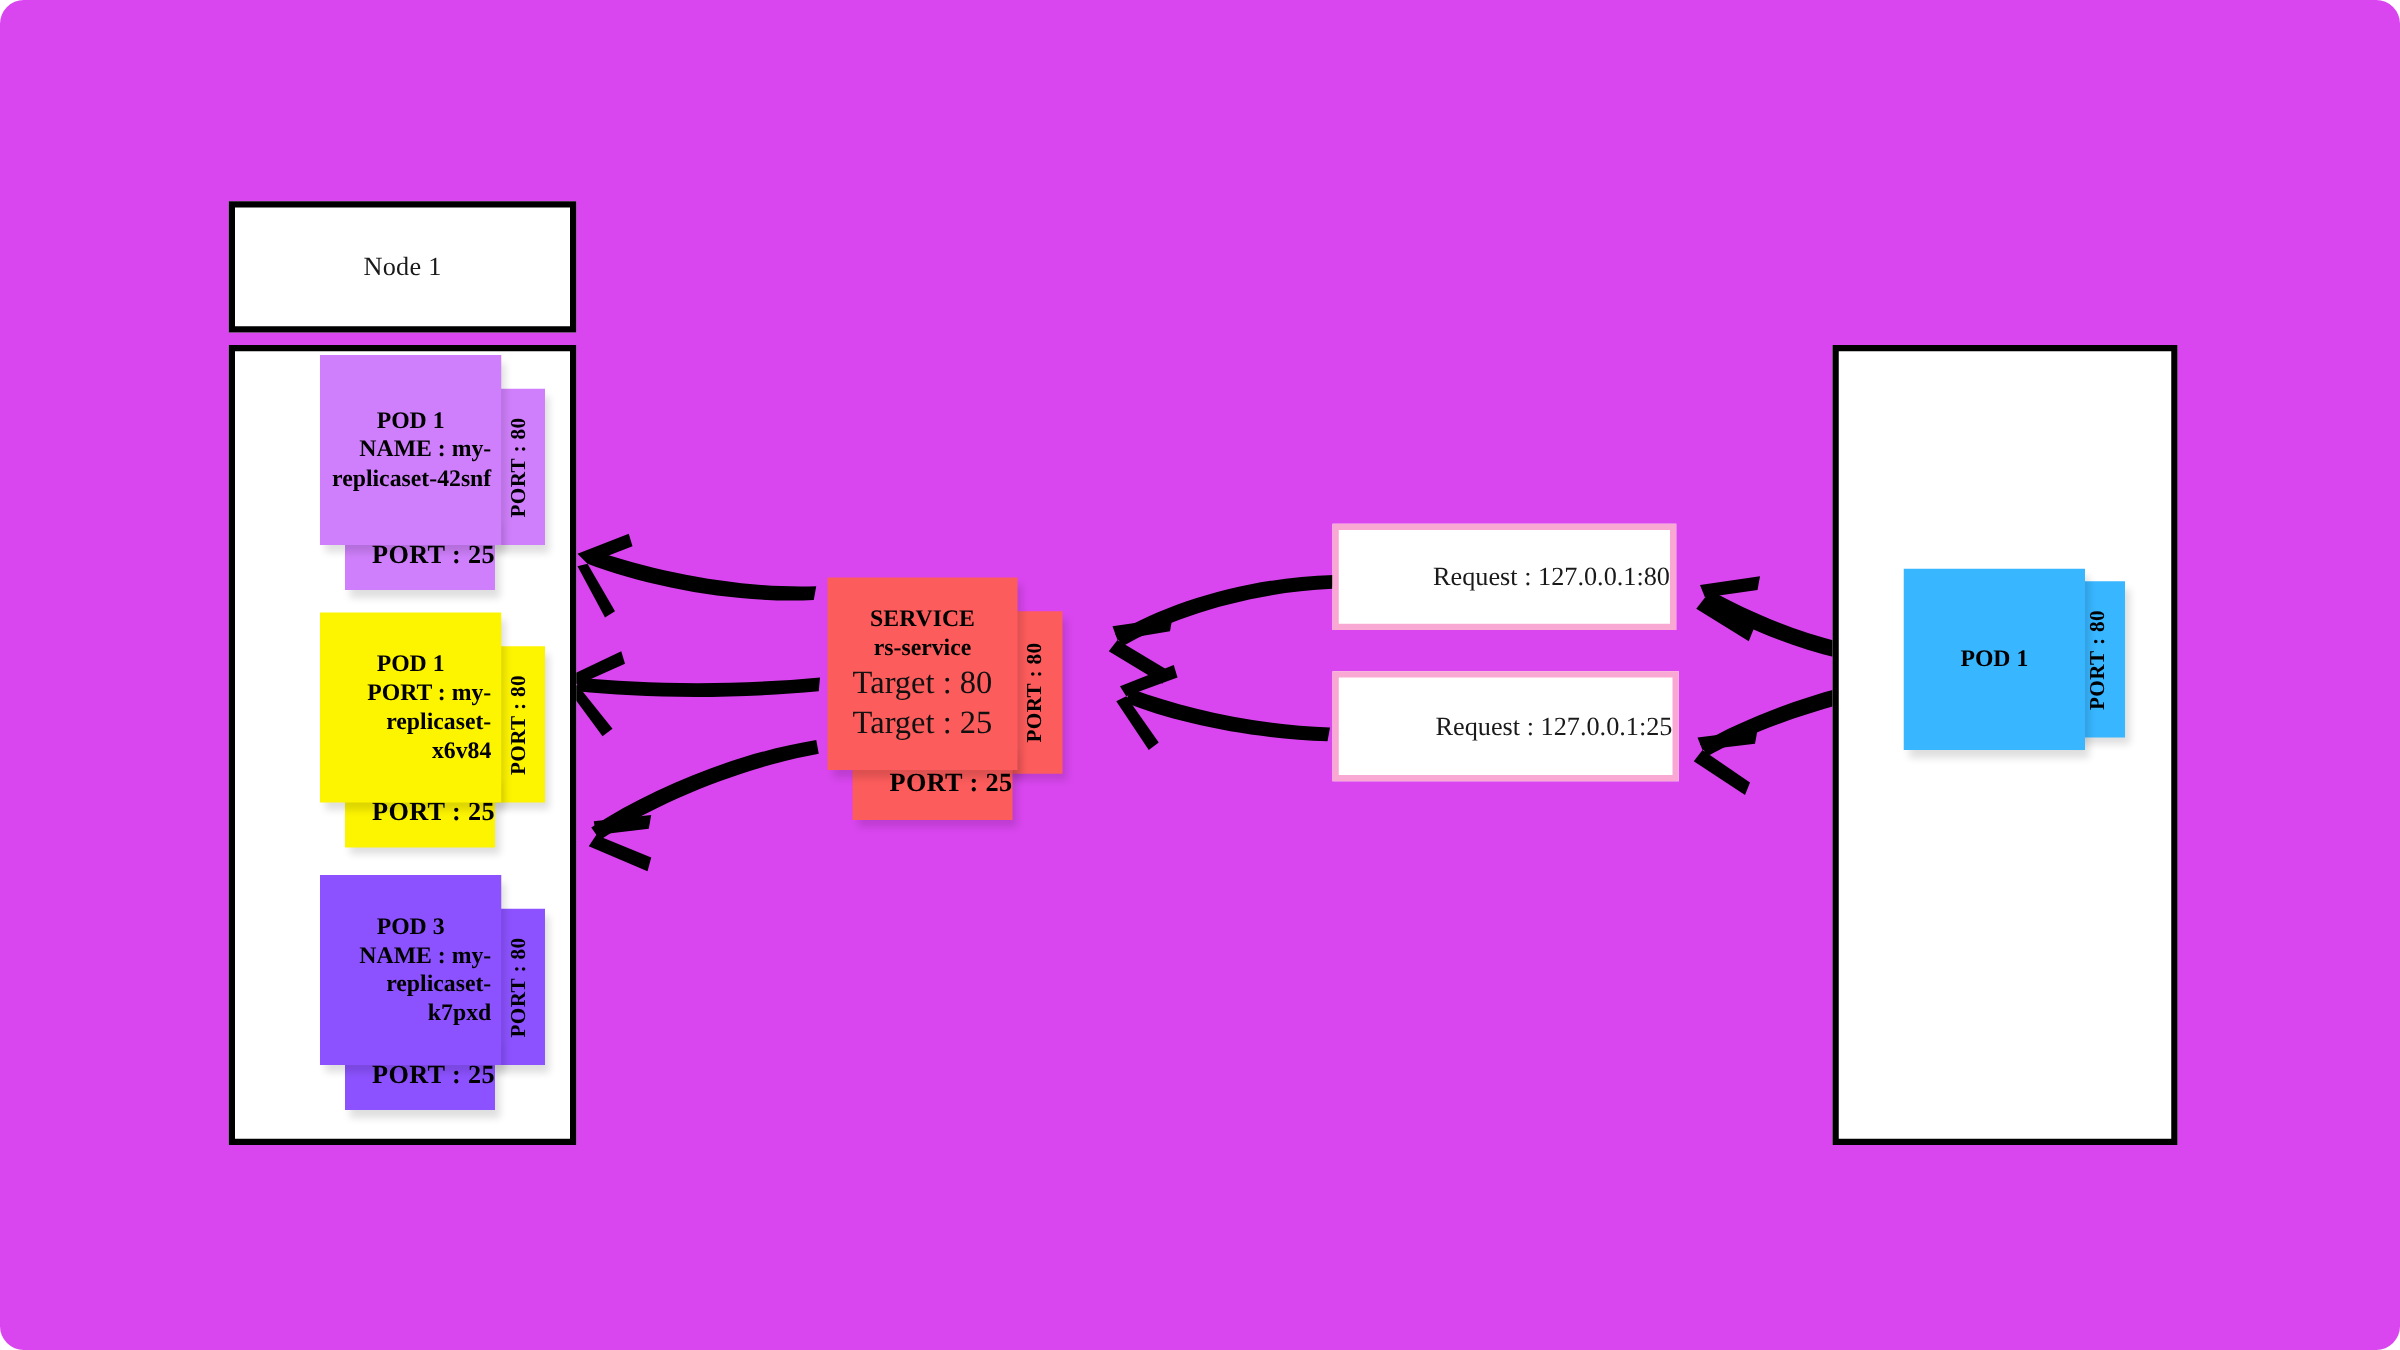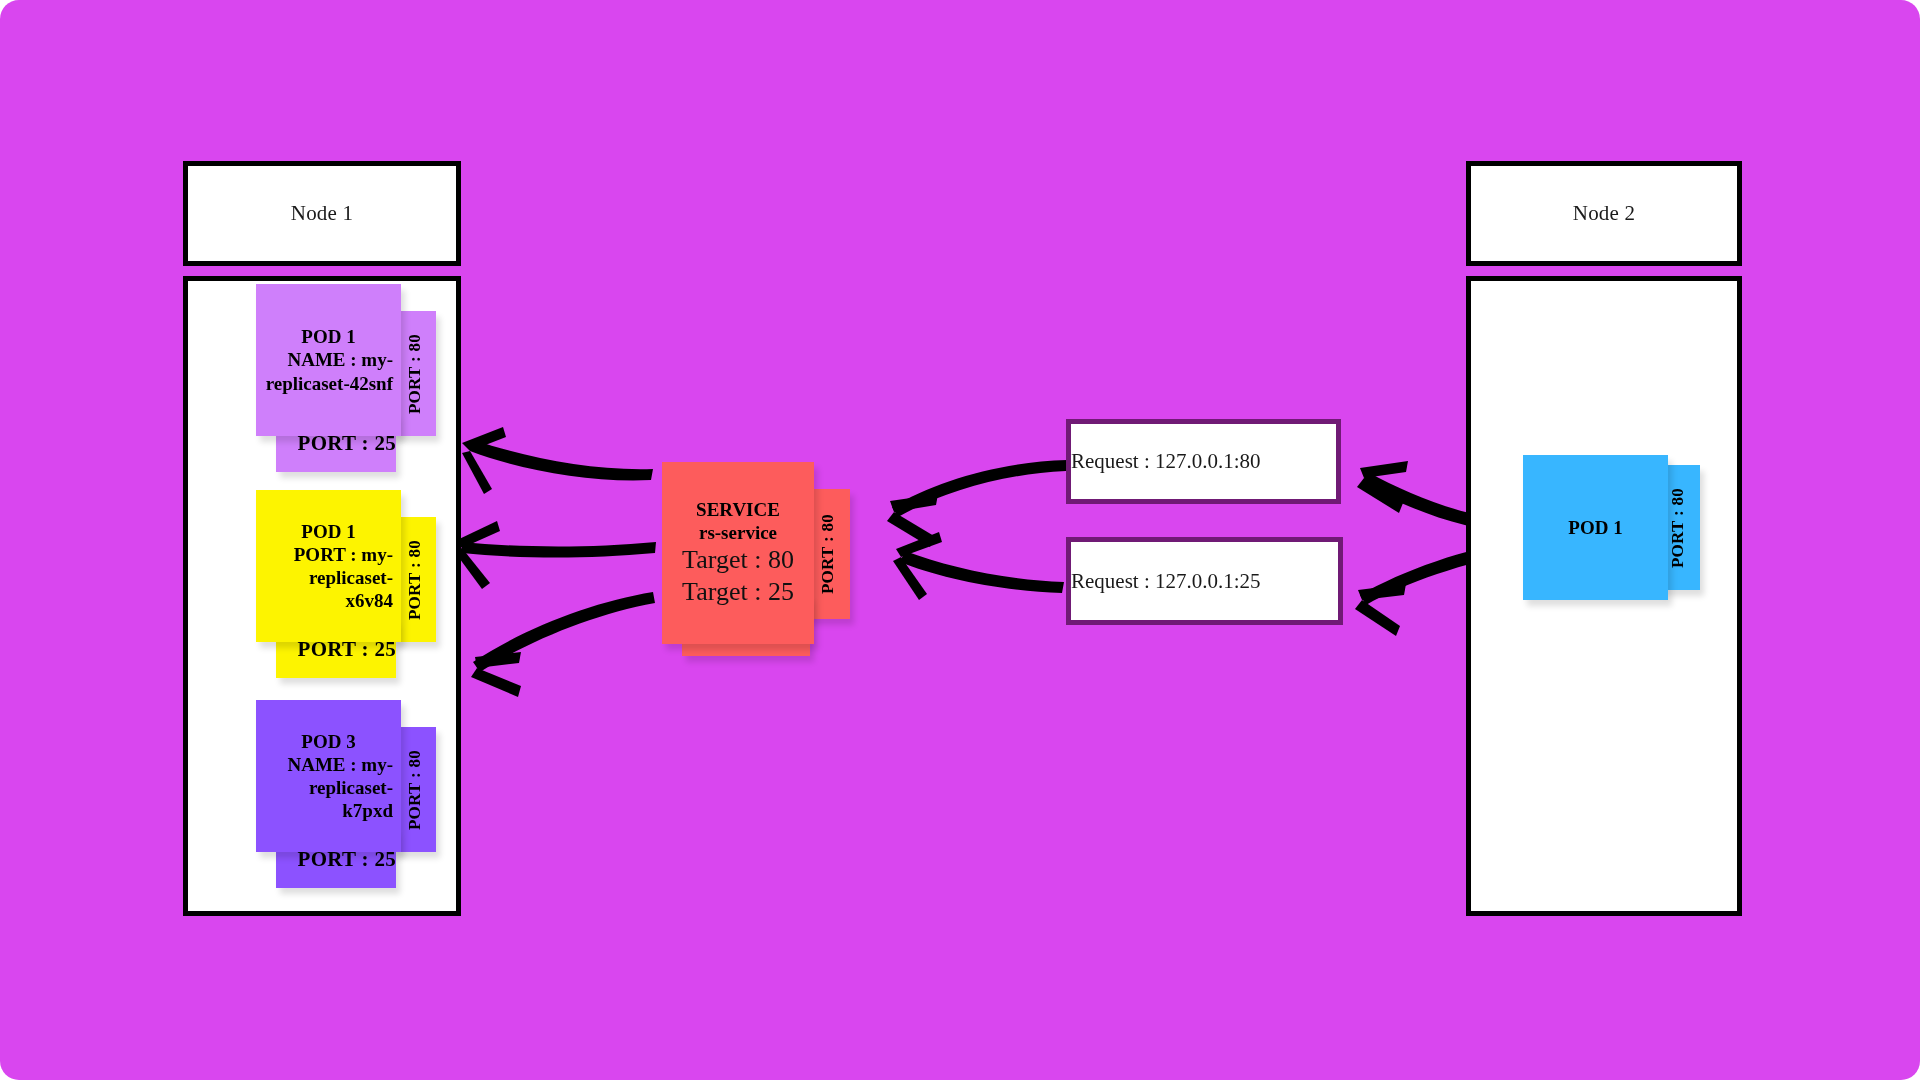--- a/index.html
+++ b/index.html
@@ -99,25 +99,25 @@
     font-weight: bold;
     font-size: 21px;
     color: #000;
     letter-spacing: .3px;
   }
 
   
   .request-box {
     position: absolute;
     box-sizing: border-box;
-    border: 5px solid #701a75;
-    background: #ffffff;
-    display: flex;
-    align-items: center;
-    justify-content: flex-start;
+    border: 5px solid #f9a8d4;
+    background: #ffffff;
+    display: flex;
+    align-items: center;
+    justify-content: flex-end;
     font-size: 21px;
     color: #1a1a1a;
   }
 
   
   #arrows {
     position: absolute;
     left: 0;
     top: 0;
     width: 1920px;
@@ -222,38 +222,35 @@
     </div>
   </div>
 
   <div class="card" style="left:662px; top:462px; width:200px; height:200px;">
     <div class="tab-right" style="left:144px; top:27px; width:44px; height:130px; background:#fd5c5c;">
       <span>PORT : 80</span>
     </div>
     <div class="tab-bottom" style="left:20px; top:134px; width:128px; height:60px; background:#fd5c5c;">
       <span>PORT : 25</span>
     </div>
-    <div class="card-main" style="width:152px; height:182px; background:#fd5c5c;">
+    <div class="card-main" style="width:152px; height:154px; background:#fd5c5c;">
       <div class="card-title">SERVICE</div>
       <div class="card-title">rs-service</div>
       <div class="card-sub">Target : 80</div>
       <div class="card-sub">Target : 25</div>
     </div>
   </div>
 
   <div class="request-box" style="left:1066px; top:419px; width:275px; height:85px;">
     <span>Request : 127.0.0.1:80</span>
   </div>
   <div class="request-box" style="left:1066px; top:537px; width:277px; height:88px;">
     <span>Request : 127.0.0.1:25</span>
   </div>
 
-  <div class="node-header" style="left:1466px; top:161px; width:276px; height:105px;">
-    <span>Node 2</span>
-  </div>
 
   <div class="node-body" style="left:1466px; top:276px; width:276px; height:640px;"></div>
 
   <div class="card" style="left:1523px; top:455px; width:190px; height:145px;">
     <div class="tab-right" style="left:133px; top:10px; width:44px; height:125px; background:#38b6ff;">
       <span>PORT : 80</span>
     </div>
     <div class="card-main" style="width:145px; height:145px; background:#38b6ff;">
       <div class="card-title">POD 1</div>
     </div>

